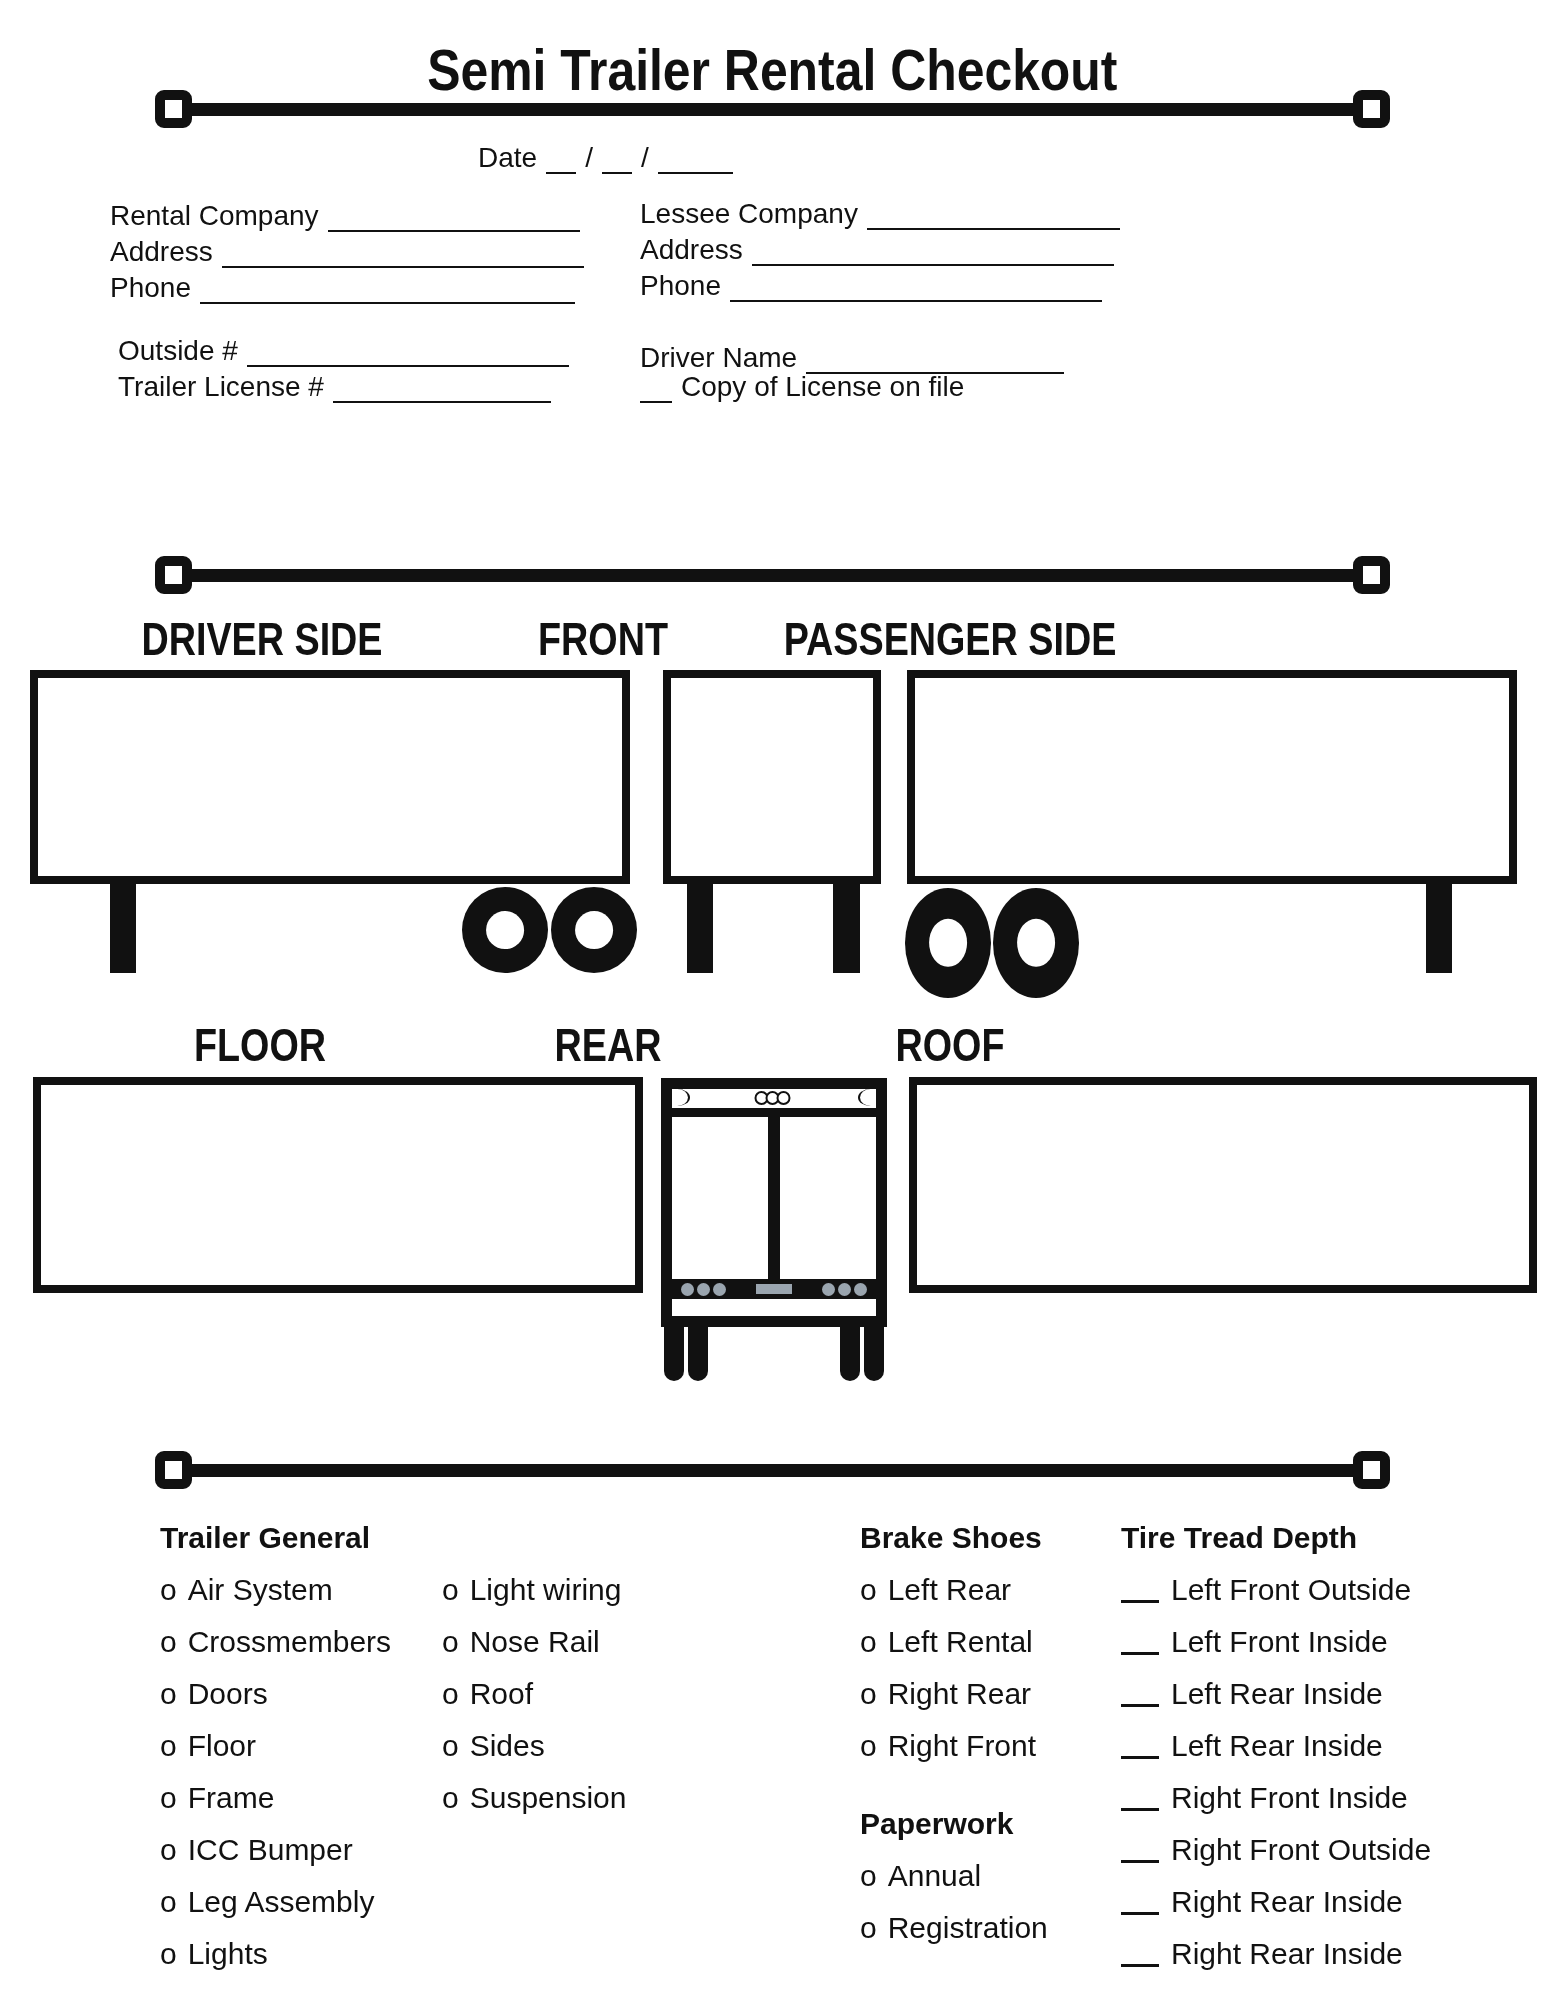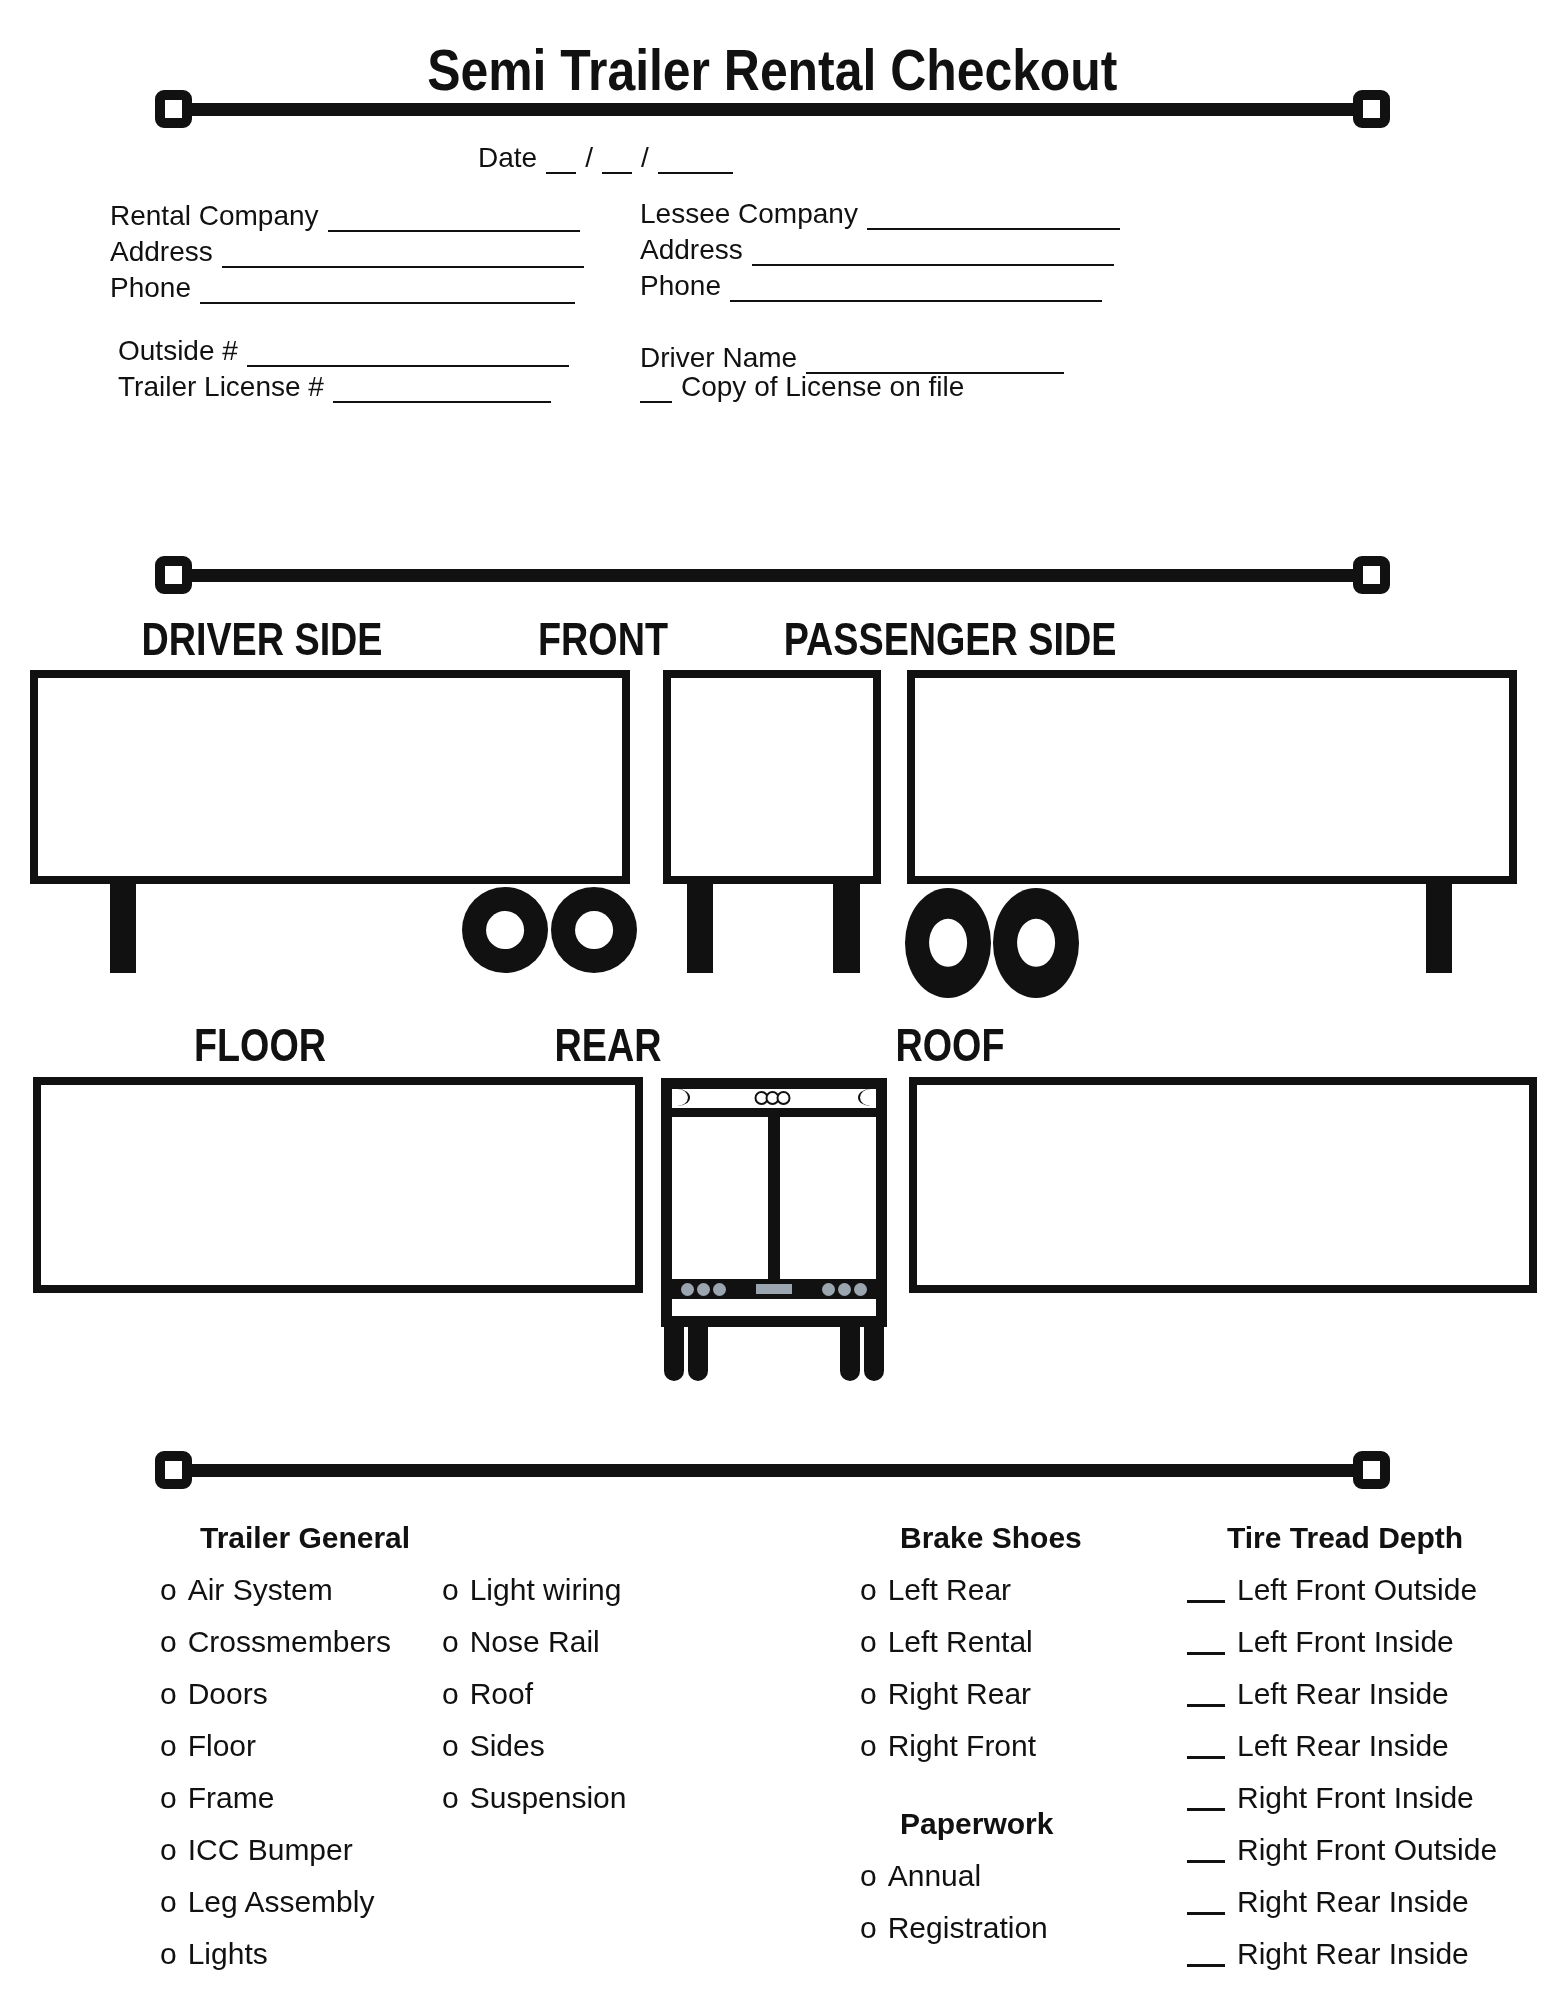--- a/index.html
+++ b/index.html
@@ -40,21 +40,21 @@
   .rear .cbar{position:absolute;left:50%;top:0;bottom:0;width:12px;transform:translateX(-50%);background:#111;}
   .rear .bumper{height:20px;background:#111;display:flex;align-items:center;justify-content:space-between;padding:0 9px;}
   .rear .dots{display:flex;gap:3px;}
   .rear .dot{width:13px;height:13px;border-radius:50%;background:#9aa5af;}
   .rear .plate{width:36px;height:10px;background:#9aa5af;}
   .rear .rfoot{height:17px;background:#fff;}
   .rwheel{position:absolute;width:20px;height:56px;background:#111;border-radius:0 0 10px 10px;}
 
   
   .check-col{position:absolute;font-size:30px;white-space:nowrap;}
-  .check-head{height:52px;display:flex;align-items:center;font-weight:bold;margin-left:40px;}
+  .check-head{height:52px;display:flex;align-items:center;font-weight:bold;}
   .check-item{height:52px;display:flex;align-items:center;}
   .check-item .bullet{margin-right:11px;}
   .tire-blank{width:38px;height:26px;box-sizing:border-box;border-bottom:3px solid #111;margin-right:12px;}
 </style>
 </head>
 <body>
 
 <div class="page-title"><span>Semi Trailer Rental Checkout</span></div>
 
 <div class="divider" style="top:90px">
@@ -272,21 +272,21 @@
       <div class="check-item">
         <span class="bullet">o</span>
         <span>Annual</span>
       </div>
       <div class="check-item">
         <span class="bullet">o</span>
         <span>Registration</span>
       </div>
     </div>
 </div>
-<div class="check-col" style="left:1187px;top:1512px">
+<div class="check-col" style="left:1121px;top:1512px">
   <div class="check-head">Tire Tread Depth</div>
   <div>
       <div class="check-item">
         <span class="tire-blank"></span>
         <span>Left Front Outside</span>
       </div>
       <div class="check-item">
         <span class="tire-blank"></span>
         <span>Left Front Inside</span>
       </div>

